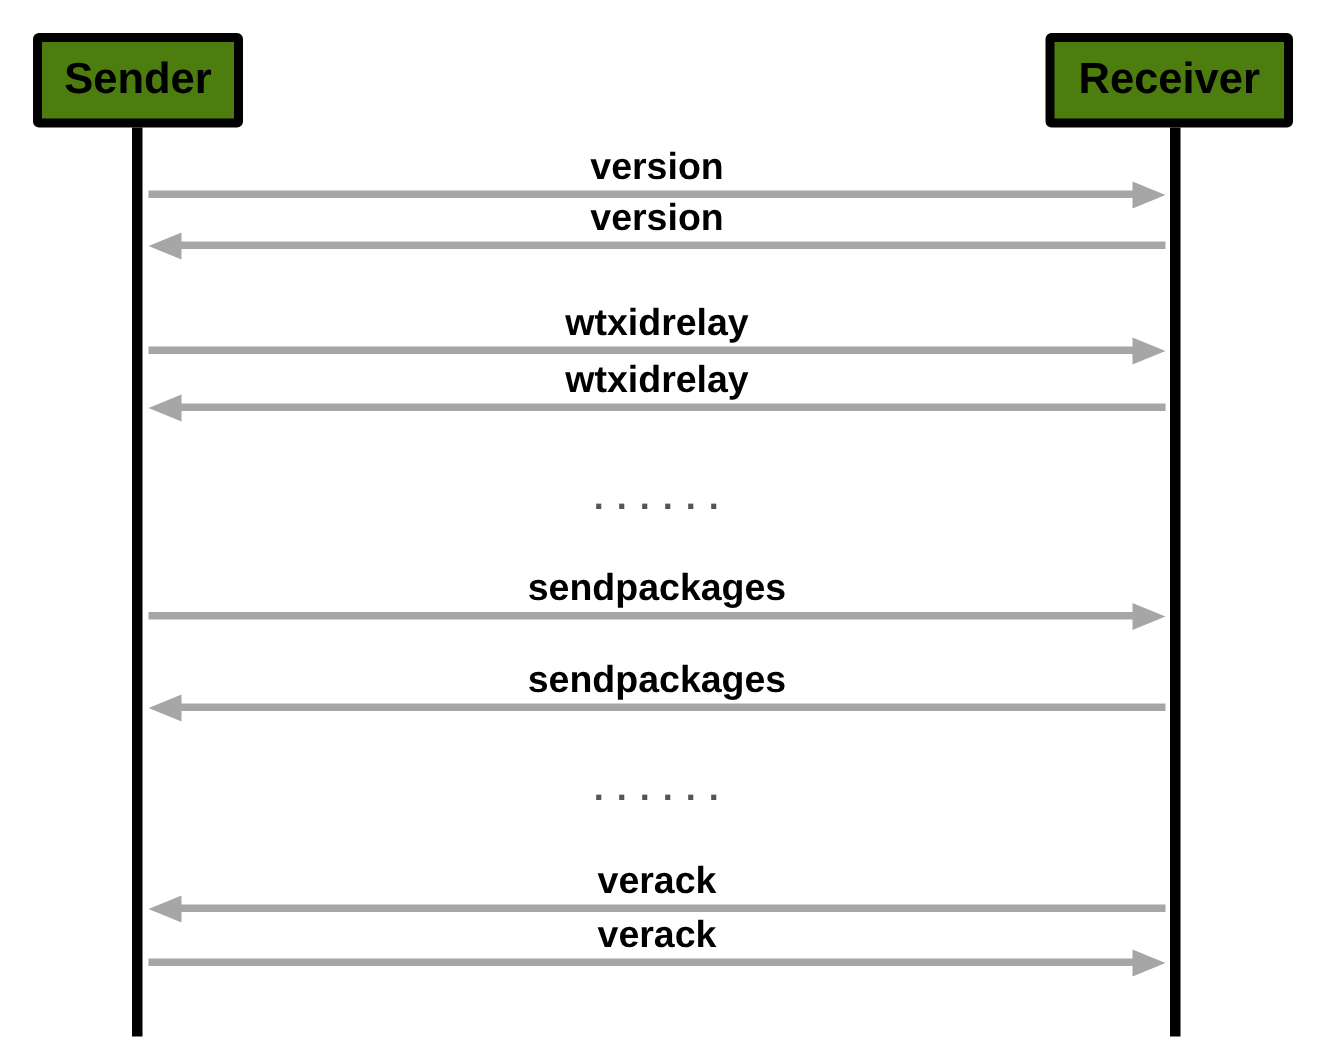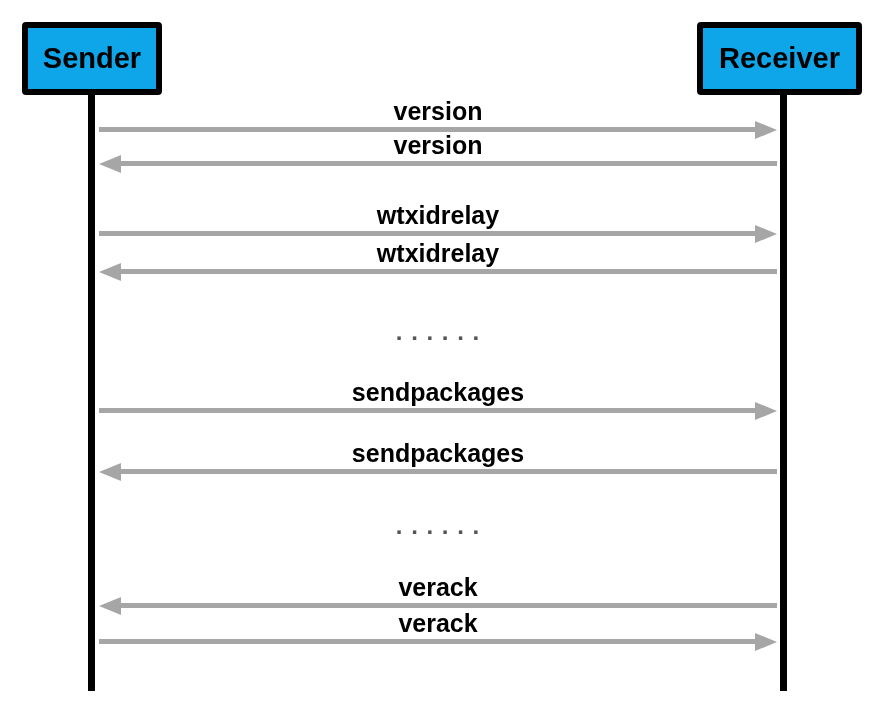--- a/index.html
+++ b/index.html
@@ -12,25 +12,25 @@
     width: 888px;
     height: 708px;
     background: var(--bg, #ffffff);
     font-family: "Liberation Sans", "DejaVu Sans", sans-serif;
     overflow: hidden;
   }
   
   .actor-box {
     position: absolute;
     top: 22px;
-    height: 73px;
+    height: 63px;
     box-sizing: border-box;
     border: 6px solid var(--actor-border, #000);
     border-radius: 4px;
-    background: #0ea5e9;
+    background: #4d7c0f;
     display: flex;
     align-items: center;
     justify-content: center;
     font-weight: bold;
     font-size: 29px;
     color: var(--label-text, #000);
     z-index: 3;
   }
   .actor-sender   { left: 22px;  width: 140px; }
   .actor-receiver { left: 697px; width: 165px; text-align: center; }

